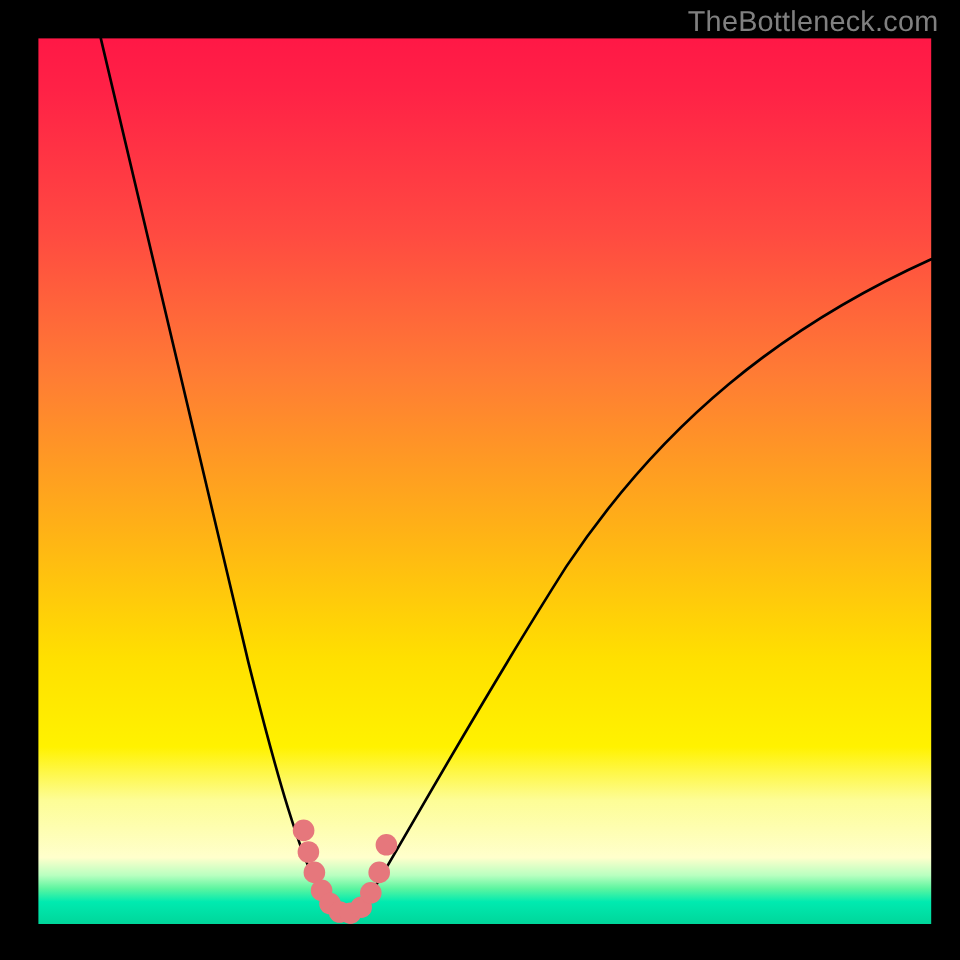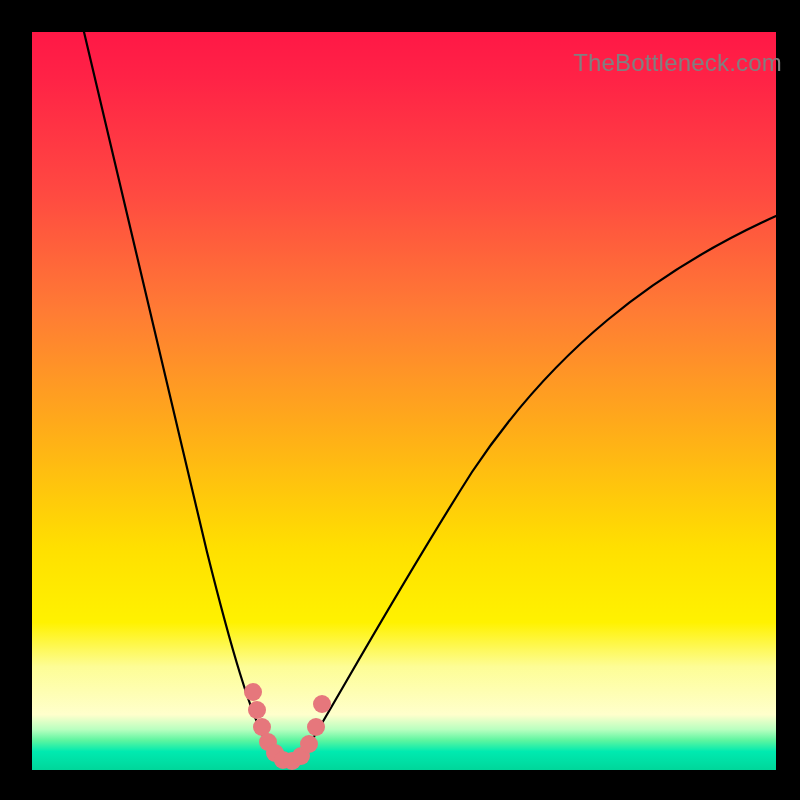--- a/index.html
+++ b/index.html
@@ -42,21 +42,20 @@
     );
   }
   .watermark {
     position: absolute;
     top: 5px;
     right: 18px;
     color: #808080;
     font-size: 24px;
     font-weight: 400;
     letter-spacing: 0.2px;
-    margin-top: 44px;
   }
   svg.curve {
     position: absolute;
     left: 32px;
     top: 32px;
     width: 744px;
     height: 738px;
     overflow: visible;
   }
   svg.curve path.line {

